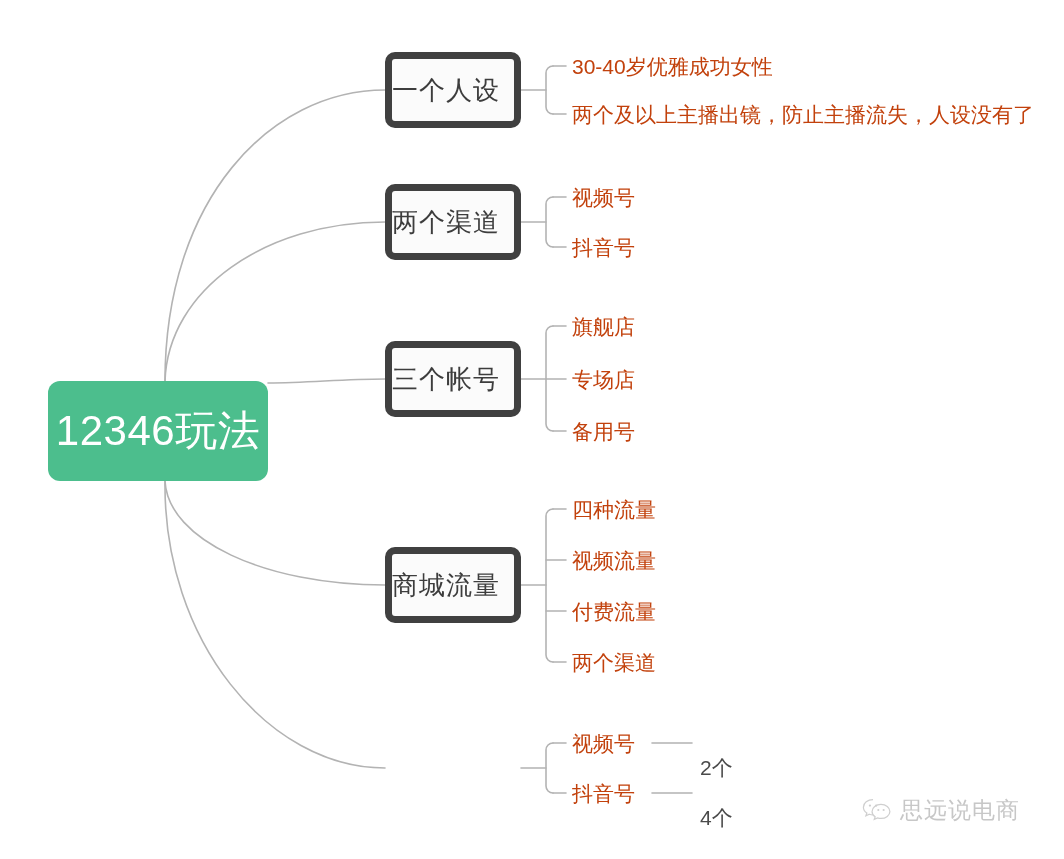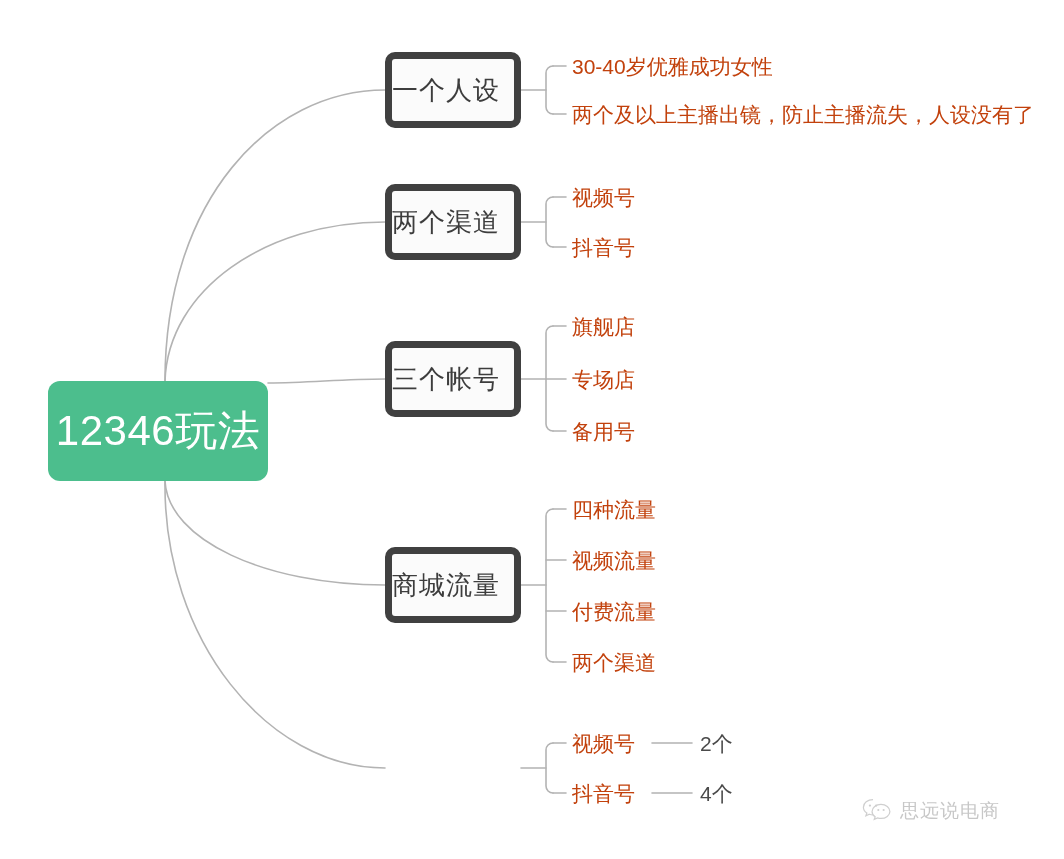--- a/index.html
+++ b/index.html
@@ -75,34 +75,35 @@
   .leaf {
     position: absolute;
     color: #c2410c;
     font-size: 21px;
     line-height: 1;
     white-space: nowrap;
     transform: translateY(-50%);
   }
   .leaf.sub {
     color: #4a4a4a;
+    margin-top: 24px;
   }
   
   .watermark {
     position: absolute;
     left: 862px;
     top: 797px;
     display: flex;
     align-items: center;
     gap: 8px;
     opacity: 0.55;
   }
   .watermark-text {
     color: #9a9a9a;
-    font-size: 19px;
+    font-size: 23px;
     line-height: 1;
     white-space: nowrap;
     letter-spacing: 1px;
   }
   .wechat-icon {
     width: 30px;
     height: 26px;
     display: block;
   }
 </style>

